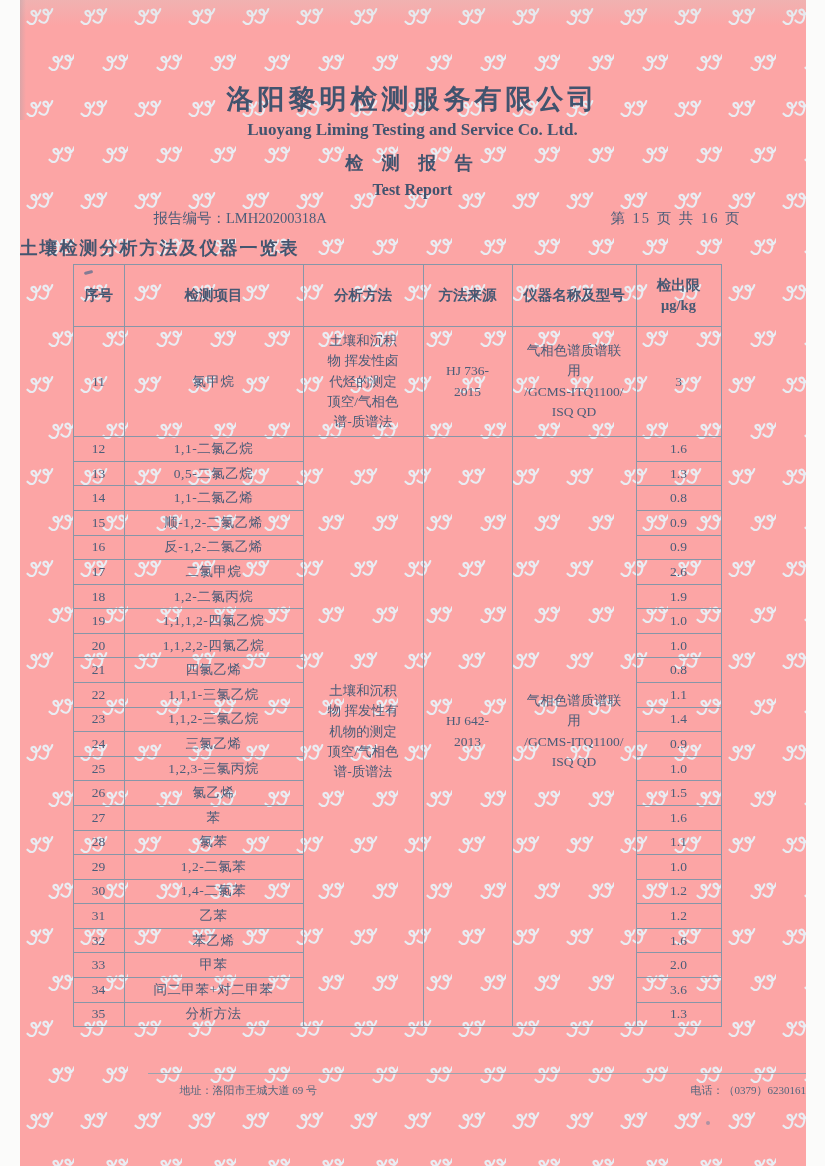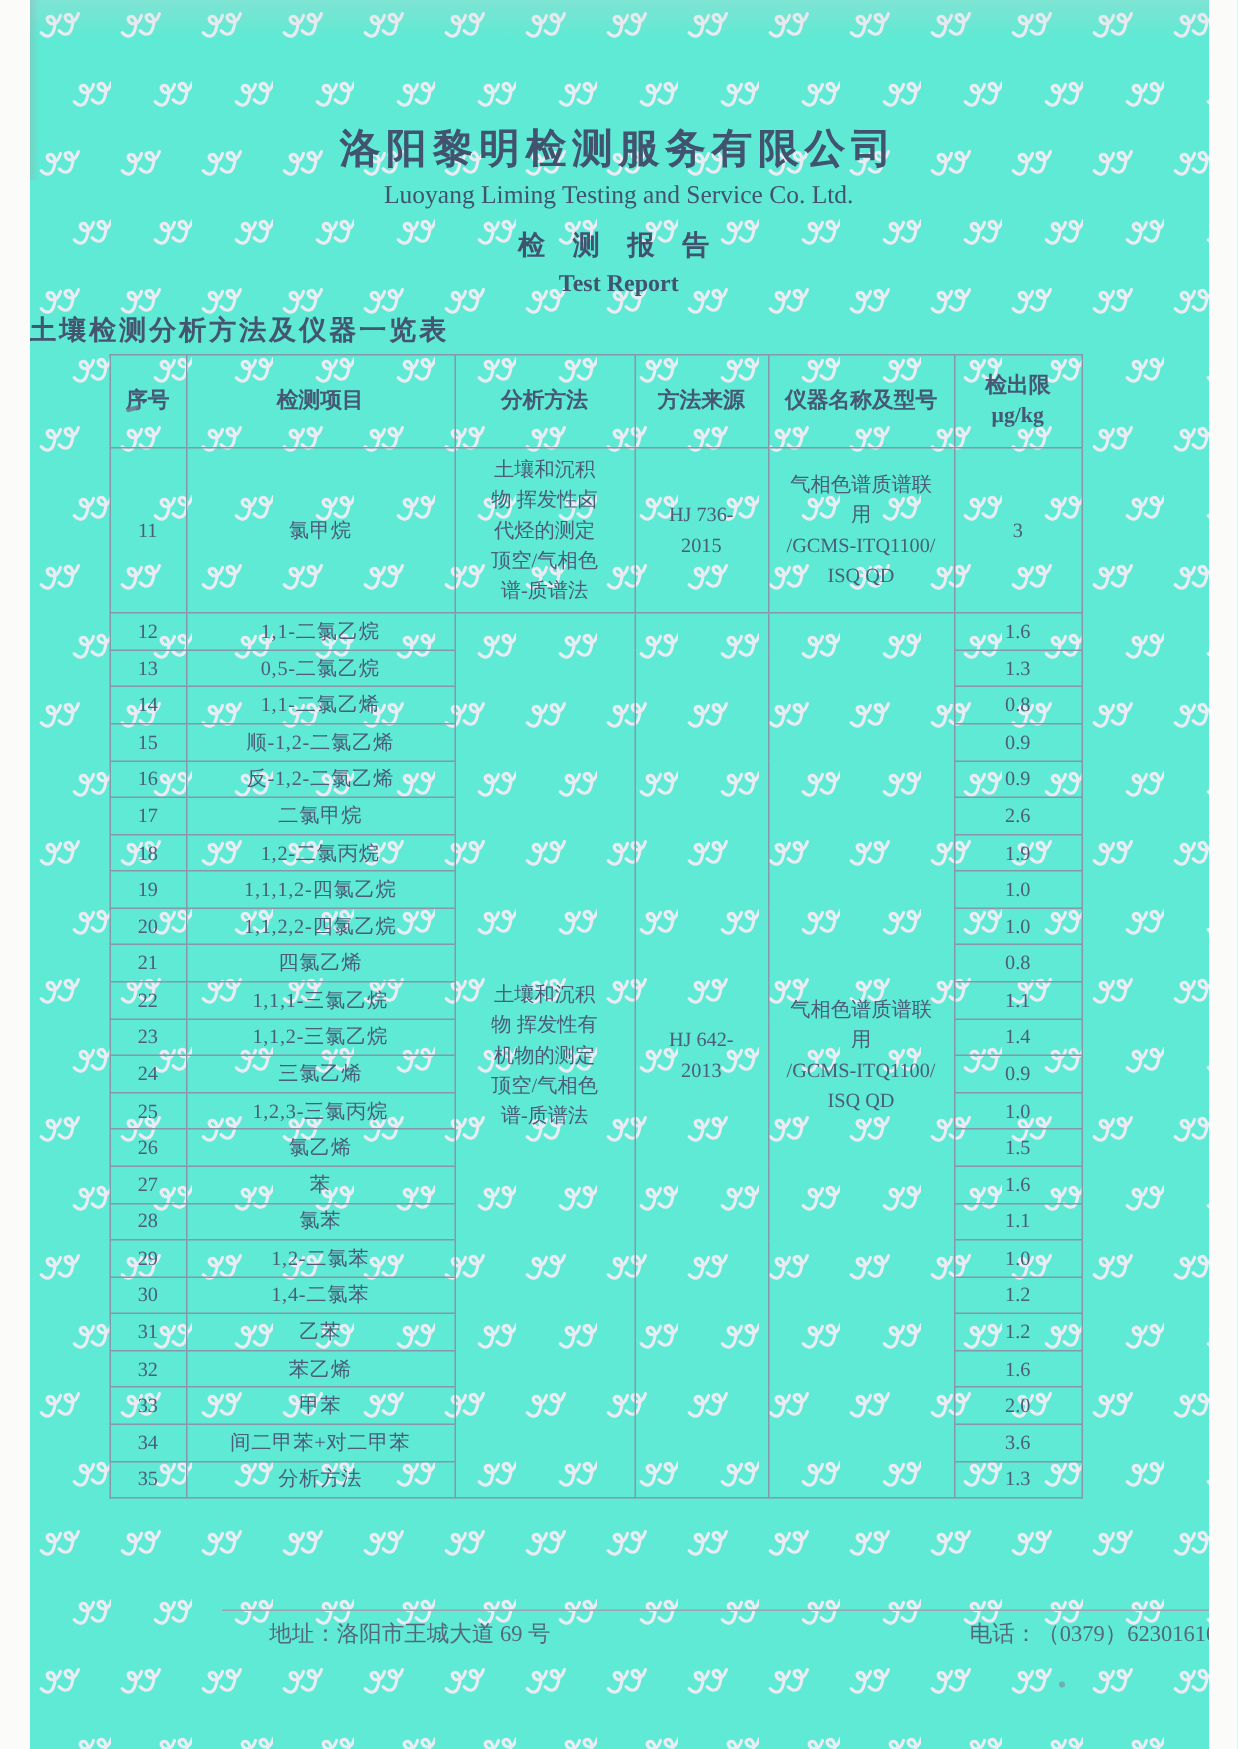--- a/index.html
+++ b/index.html
@@ -1,39 +1,39 @@
 <!DOCTYPE html>
 <html><head>
 <meta charset="utf-8">
 <style>
   * { margin:0; padding:0; box-sizing:border-box; }
   html,body { background:#fbfbfa; }
   .page {
     position:relative; width:786px; height:1166px; margin:0 auto;
-    background:#5eead4; overflow:hidden;
+    background:#fca5a5; overflow:hidden;
     font-family:"Liberation Serif","DejaVu Serif",serif;
     color:#4b5d79;
   }
   .watermark { position:absolute; inset:0; z-index:0; }
   .content { position:relative; z-index:1; }
 
   
   .artifact { position:absolute; z-index:2; pointer-events:none; }
   .edge-left { left:0; top:0; width:6px; height:120px;
     background:linear-gradient(90deg, rgba(160,163,170,.35), rgba(255,255,255,0)); }
   .topstrip { left:0; top:0; width:825px; height:26px;
     background:linear-gradient(180deg, rgba(210,211,208,.28), rgba(255,255,255,0)); }
   .speck-1 { left:64px; top:271px; width:9px; height:3px; background:#6d7390; border-radius:2px; transform:rotate(-14deg); opacity:.85; }
   .speck-2 { left:806px; top:949px; width:8px; height:3px; background:#8d97a8; border-radius:2px; transform:rotate(8deg); opacity:.7; }
   .speck-3 { left:686px; top:1121px; width:4px; height:4px; background:#7a86a0; border-radius:50%; opacity:.6; }
 
   
   .hdr { text-align:center; padding-top:84px; }
   .company-cn { font-size:27px; font-weight:600; letter-spacing:4px; line-height:30px; color:#41536e; }
-  .company-en { font-size:17px; font-weight:400; line-height:24px; margin-top:4px; color:#41536e; }
+  .company-en { font-size:17px; font-weight:700; line-height:24px; margin-top:4px; color:#41536e; }
   .report-title-cn { font-size:18px; font-weight:600; letter-spacing:7px; line-height:30px; margin-top:6px; color:#41536e; }
   .report-title-en { font-size:16px; font-weight:700; line-height:21px; margin-top:1px; color:#41536e; }
 
   .report-meta { display:flex; justify-content:space-between; margin-top:8px;
     padding:0 64px 0 134px; font-size:14.5px; line-height:20px; }
   .report-meta .page-info { letter-spacing:2px; }
 
   .table-title { font-size:18px; font-weight:600; letter-spacing:2px;
     line-height:26px; margin-top:7px; color:#44556f; }
 
@@ -52,21 +52,21 @@
   .c-no { font-size:13.5px; }
   .c-item { letter-spacing:.5px; }
   .c-method { padding:4px 22px; line-height:1.5; font-size:13.5px; }
   .c-source { padding:0 13px; line-height:1.5; }
   .c-instr { padding:2px 11px; line-height:1.5; white-space:pre-line; word-break:break-all; }
   .c-limit { font-size:13.5px; }
 
   
   .footer { position:absolute; left:128px; top:1073px; width:664px; z-index:1;
     border-top:1px solid #9aa3ae; padding-top:7px;
-    display:flex; font-size:15px; color:#53677e; line-height:19px; }
+    display:flex; font-size:11px; color:#53677e; line-height:19px; }
   .footer .addr { padding-left:32px; }
   .footer .phone { margin-left:auto; }
 </style>
 </head>
 <body>
 
 <div class="page">
 
   <svg class="watermark" width="825" height="1166" aria-hidden="true">
     <defs>
@@ -93,20 +93,24 @@
   <div class="artifact speck-3"></div>
 
   <div class="content">
     <div class="hdr">
       <div class="company-cn">洛阳黎明检测服务有限公司</div>
       <div class="company-en">Luoyang Liming Testing and Service Co. Ltd.</div>
       <div class="report-title-cn">检 测 报 告</div>
       <div class="report-title-en">Test Report</div>
     </div>
 
+    <div class="report-meta">
+      <span class="report-no"><span>报告编号：</span><span>LMH20200318A</span></span>
+      <span class="page-info">第 15 页 共 16 页</span>
+    </div>
 
     <div class="table-title">土壤检测分析方法及仪器一览表</div>
 
     <table>
       <colgroup>
         <col class="w-no">
           <col class="w-item">
           <col class="w-method">
         <col class="w-source">
           <col class="w-instr">

